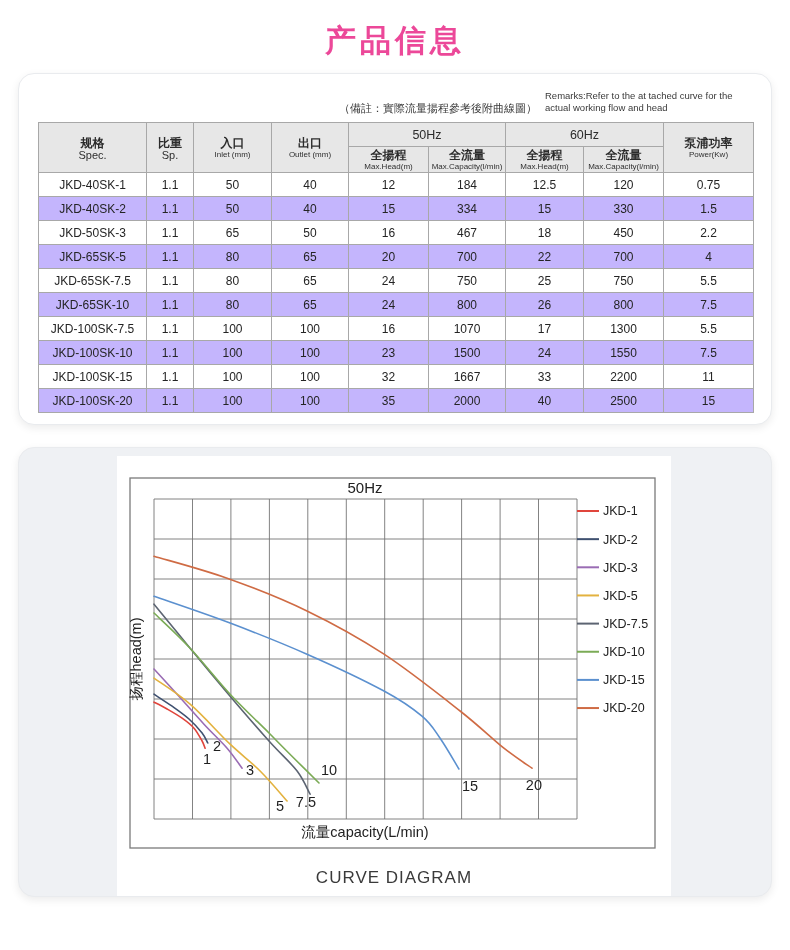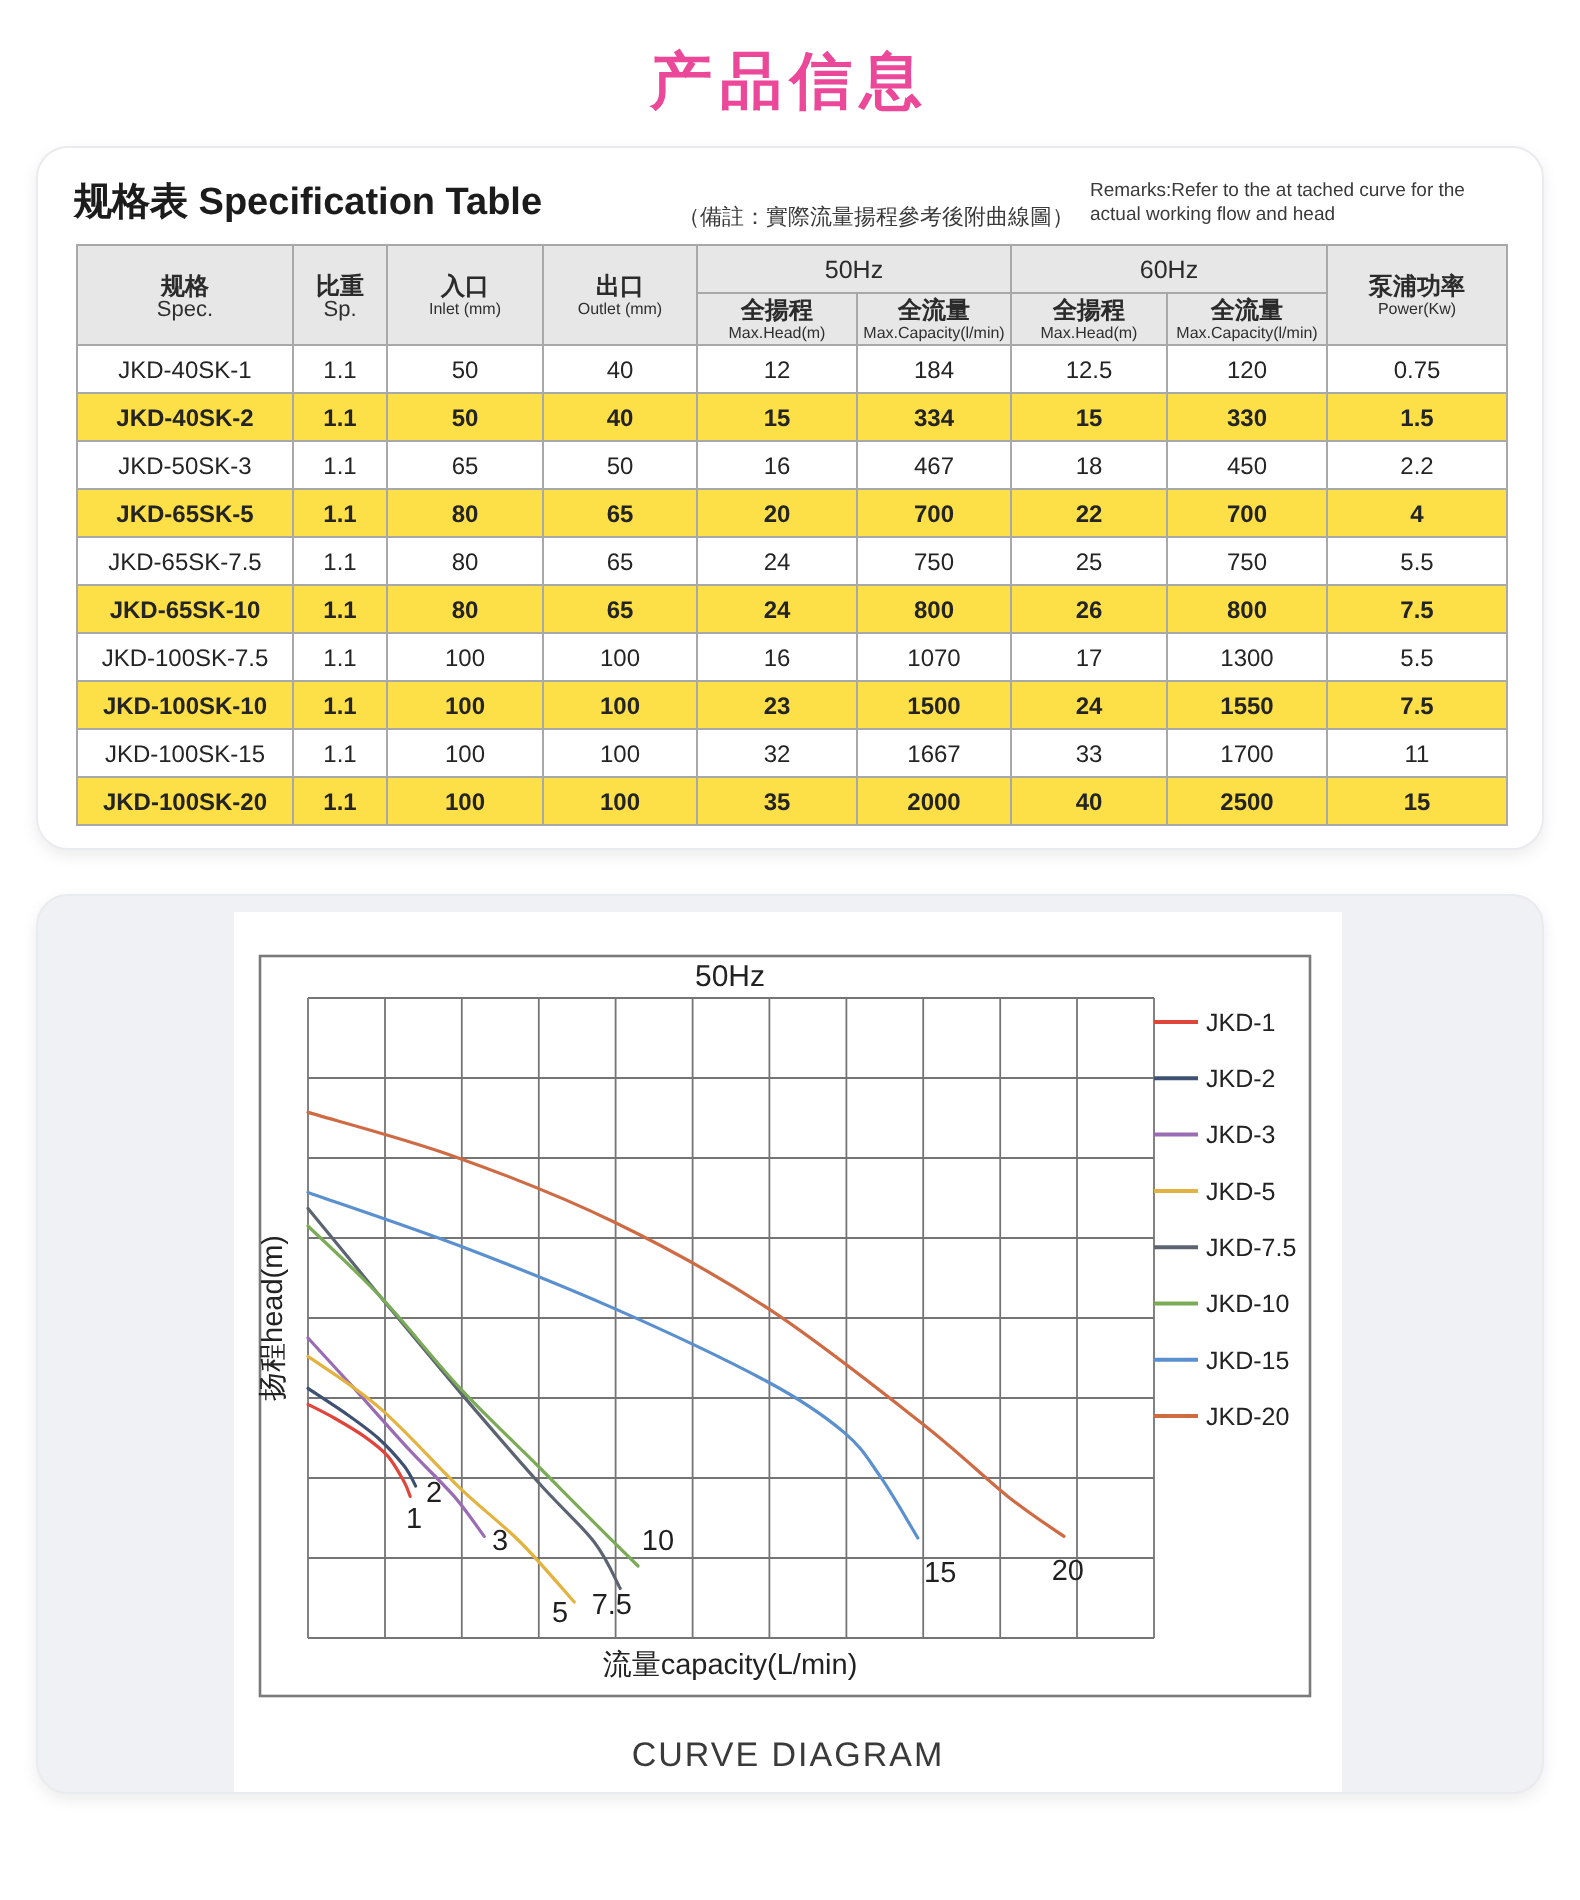--- a/index.html
+++ b/index.html
@@ -31,37 +31,36 @@
   table.spec th,table.spec td{
     border:1px solid #a8a8a8;text-align:center;vertical-align:middle;padding:0;
   }
   table.spec thead{background:#e7e7e7;margin-left:12px;}
   table.spec thead th{font-weight:normal;}
   .hz-row th{height:23px;font-size:12.5px;}
   .sub-row th{height:25px;}
   th .zh{display:block;font-size:12px;font-weight:600;line-height:14px;}
   th .en{display:block;font-size:8px;font-weight:normal;line-height:10px;color:#2f2f2f;}
   tbody td{height:23px;font-size:12px;color:#242424;}
-  tbody tr.alt{background:#fde047;font-weight:bold;}
+  tbody tr.alt{background:#c4b5fd;}
 
   .chart-panel{
     position:absolute;left:98px;top:8px;width:554px;height:440px;background:#ffffff;
   }
   .chart-caption{
     position:absolute;left:0;bottom:8px;width:100%;text-align:center;
     font-size:17px;letter-spacing:1px;color:#3a3a3a;
   }
 </style>
 </head>
 <body>
 
 <div class="page-title" style="color: #ec4899;">产品信息</div>
 
 <section class="card spec-card">
-  <div class="spec-title">规格表 Specification Table</div>
   <div class="remark-cn">（備註：實際流量揚程參考後附曲線圖）</div>
   <div class="remark-en">
     <span>Remarks:Refer to the at tached curve for the</span><br>
     <span>actual working flow and head</span>
   </div>
 
   <table class="spec">
     <colgroup>
       <col style="width:108px">
         <col style="width:47px">
@@ -207,21 +206,21 @@
           <td>7.5</td>
         </tr>
         <tr>
           <td>JKD-100SK-15</td>
           <td>1.1</td>
           <td>100</td>
           <td>100</td>
           <td>32</td>
           <td>1667</td>
           <td>33</td>
-          <td>1700</td>
+          <td>2200</td>
           <td>11</td>
         </tr>
         <tr class="alt">
           <td>JKD-100SK-20</td>
           <td>1.1</td>
           <td>100</td>
           <td>100</td>
           <td>35</td>
           <td>2000</td>
           <td>40</td>

